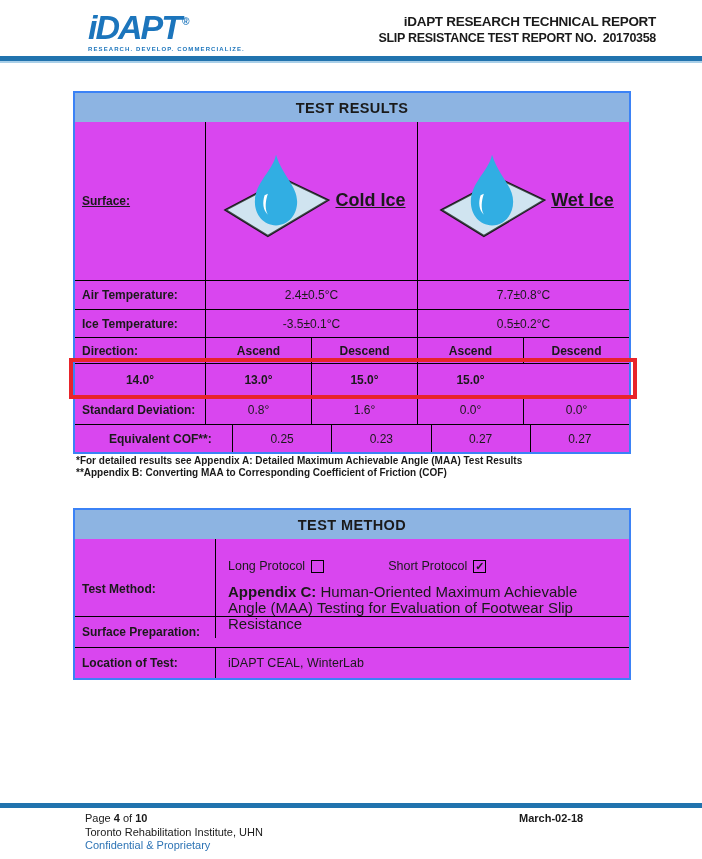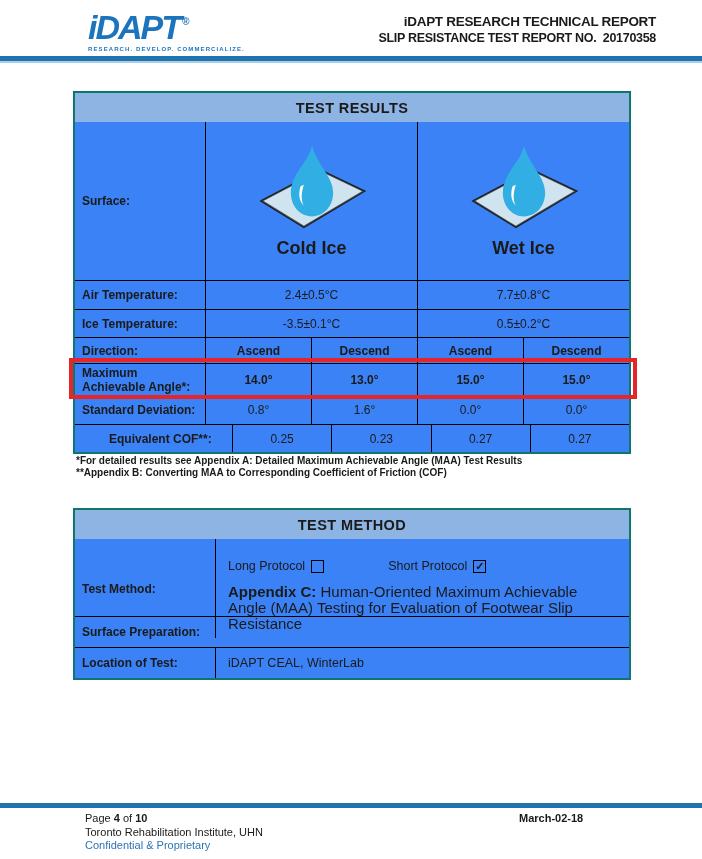--- a/index.html
+++ b/index.html
@@ -12,21 +12,21 @@
   .logo-text { font-weight:bold; font-size:34px; letter-spacing:-2px; line-height:34px;font-style:italic; }
   .logo-reg { font-size:10px; vertical-align:14px; letter-spacing:0; margin-left:2px; }
   .logo-tagline { font-size:6px; font-weight:bold; letter-spacing:1.1px; margin-top:2px; color:#1C75BC; }
   .header-titles { position:absolute; right:46px; top:13px; text-align:right; font-weight:bold; }
   .header-title-1 { font-size:13.5px; letter-spacing:-0.3px; line-height:17px; }
   .header-title-2 { font-size:12.5px; letter-spacing:-0.3px; line-height:16px; white-space:pre; }
   .header-rule { position:absolute; left:0; top:56px; width:702px; height:7px;
                  background:#2173AE; border-bottom:2px solid #A9CFE8; }
 
   
-  .tbl { position:absolute; left:73px; width:558px; border:2px solid #0f766e; background:#3b82f6; }
+  .tbl { position:absolute; left:73px; width:558px; border:2px solid #3b82f6; background:#d946ef; }
   .tbl-title { height:29px; background:#8DB4E2; display:flex; align-items:center; justify-content:center;
                font-weight:bold; font-size:14.5px; letter-spacing:0.4px; }
   .row { display:grid; border-top:1px solid #000; }
   .cell { display:flex; align-items:center; justify-content:center; font-size:12px;
           border-left:1px solid #000; padding:2px 6px; text-align:center; }
   .cell:first-child { border-left:none; }
   .cell.label { justify-content:flex-start; text-align:left; font-weight:bold; padding-left:7px; }
   .bold { font-weight:bold; }
 
   
@@ -34,21 +34,21 @@
   .r-cols { grid-template-columns:130px repeat(4, 1fr); }
   .row-surface { height:158px; }
   .row-temp { height:29px; }
   .row-temp2 { height:28px; }
   .row-dir { height:26px; }
   .row-maa { height:32px; }
   .row-std { height:29px; }
   .row-cof { height:28px;padding-left:27px; }
   .span2a { grid-column:2 / 4; }
   .span2b { grid-column:4 / 6; }
-  .surface-cell { flex-direction:column; justify-content:center; }
+  .surface-cell { justify-content:center; }
   .surface-name { font-weight:bold; font-size:18px; margin-top:-2px; }
   .maa-label { line-height:1.2; }
   .surface-icon { width:118px; height:96px; }
 
   
   .red-box { position:absolute; left:69px; top:358px; width:568px; height:41px;
              border:4px solid #E8242B; z-index:6; pointer-events:none; }
 
   .footnotes { position:absolute; left:76px; top:455px; font-size:10px; font-weight:bold; line-height:12px; }
 
@@ -82,21 +82,21 @@
   </div>
   <div class="header-titles">
     <div class="header-title-1">iDAPT RESEARCH TECHNICAL REPORT</div>
     <div class="header-title-2">SLIP RESISTANCE TEST REPORT NO.  20170358</div>
   </div>
   <div class="header-rule"></div>
 
   <div class="tbl results">
     <div class="tbl-title">TEST RESULTS</div>
 
-    <div class="row r-cols row-surface" style="border-top:none;">
+    <div class="row r-cols row-surface" style="border-top:none;text-decoration:underline;">
       <div class="cell label">Surface:</div>
       <div class="cell span2a surface-cell">
         <svg class="surface-icon" viewBox="0 0 140 118">
           <polygon points="8,70 80,32 134,58 60,102" fill="#D9E9F3" stroke="#1a1a1a" stroke-width="2.5"></polygon>
           <polygon points="8,70 80,32 134,58 60,102" fill="#b9d7e8" opacity="0.25"></polygon>
           <path d="M70,2 C66,22 44,36 44,60 C44,76 55,89 70,89 C85,89 96,76 96,60 C96,40 78,28 70,2 Z" fill="#31AEE3"></path>
           <path d="M56,52 C53,61 54,70 60,76 C56,68 57,59 60,50 Z" fill="#ffffff"></path>
         </svg>
         <div class="surface-name">Cold Ice</div>
       </div>
@@ -125,21 +125,20 @@
 
     <div class="row r-cols row-dir">
       <div class="cell label">Direction:</div>
       <div class="cell bold">Ascend</div>
       <div class="cell bold">Descend</div>
       <div class="cell bold">Ascend</div>
       <div class="cell bold">Descend</div>
     </div>
 
     <div class="row r-cols row-maa">
-      <div class="cell label maa-label">Maximum Achievable Angle*:</div>
       <div class="cell bold">14.0°</div>
       <div class="cell bold">13.0°</div>
       <div class="cell bold">15.0°</div>
       <div class="cell bold">15.0°</div>
     </div>
 
     <div class="row r-cols row-std">
       <div class="cell label">Standard Deviation:</div>
       <div class="cell">0.8°</div>
       <div class="cell">1.6°</div>

